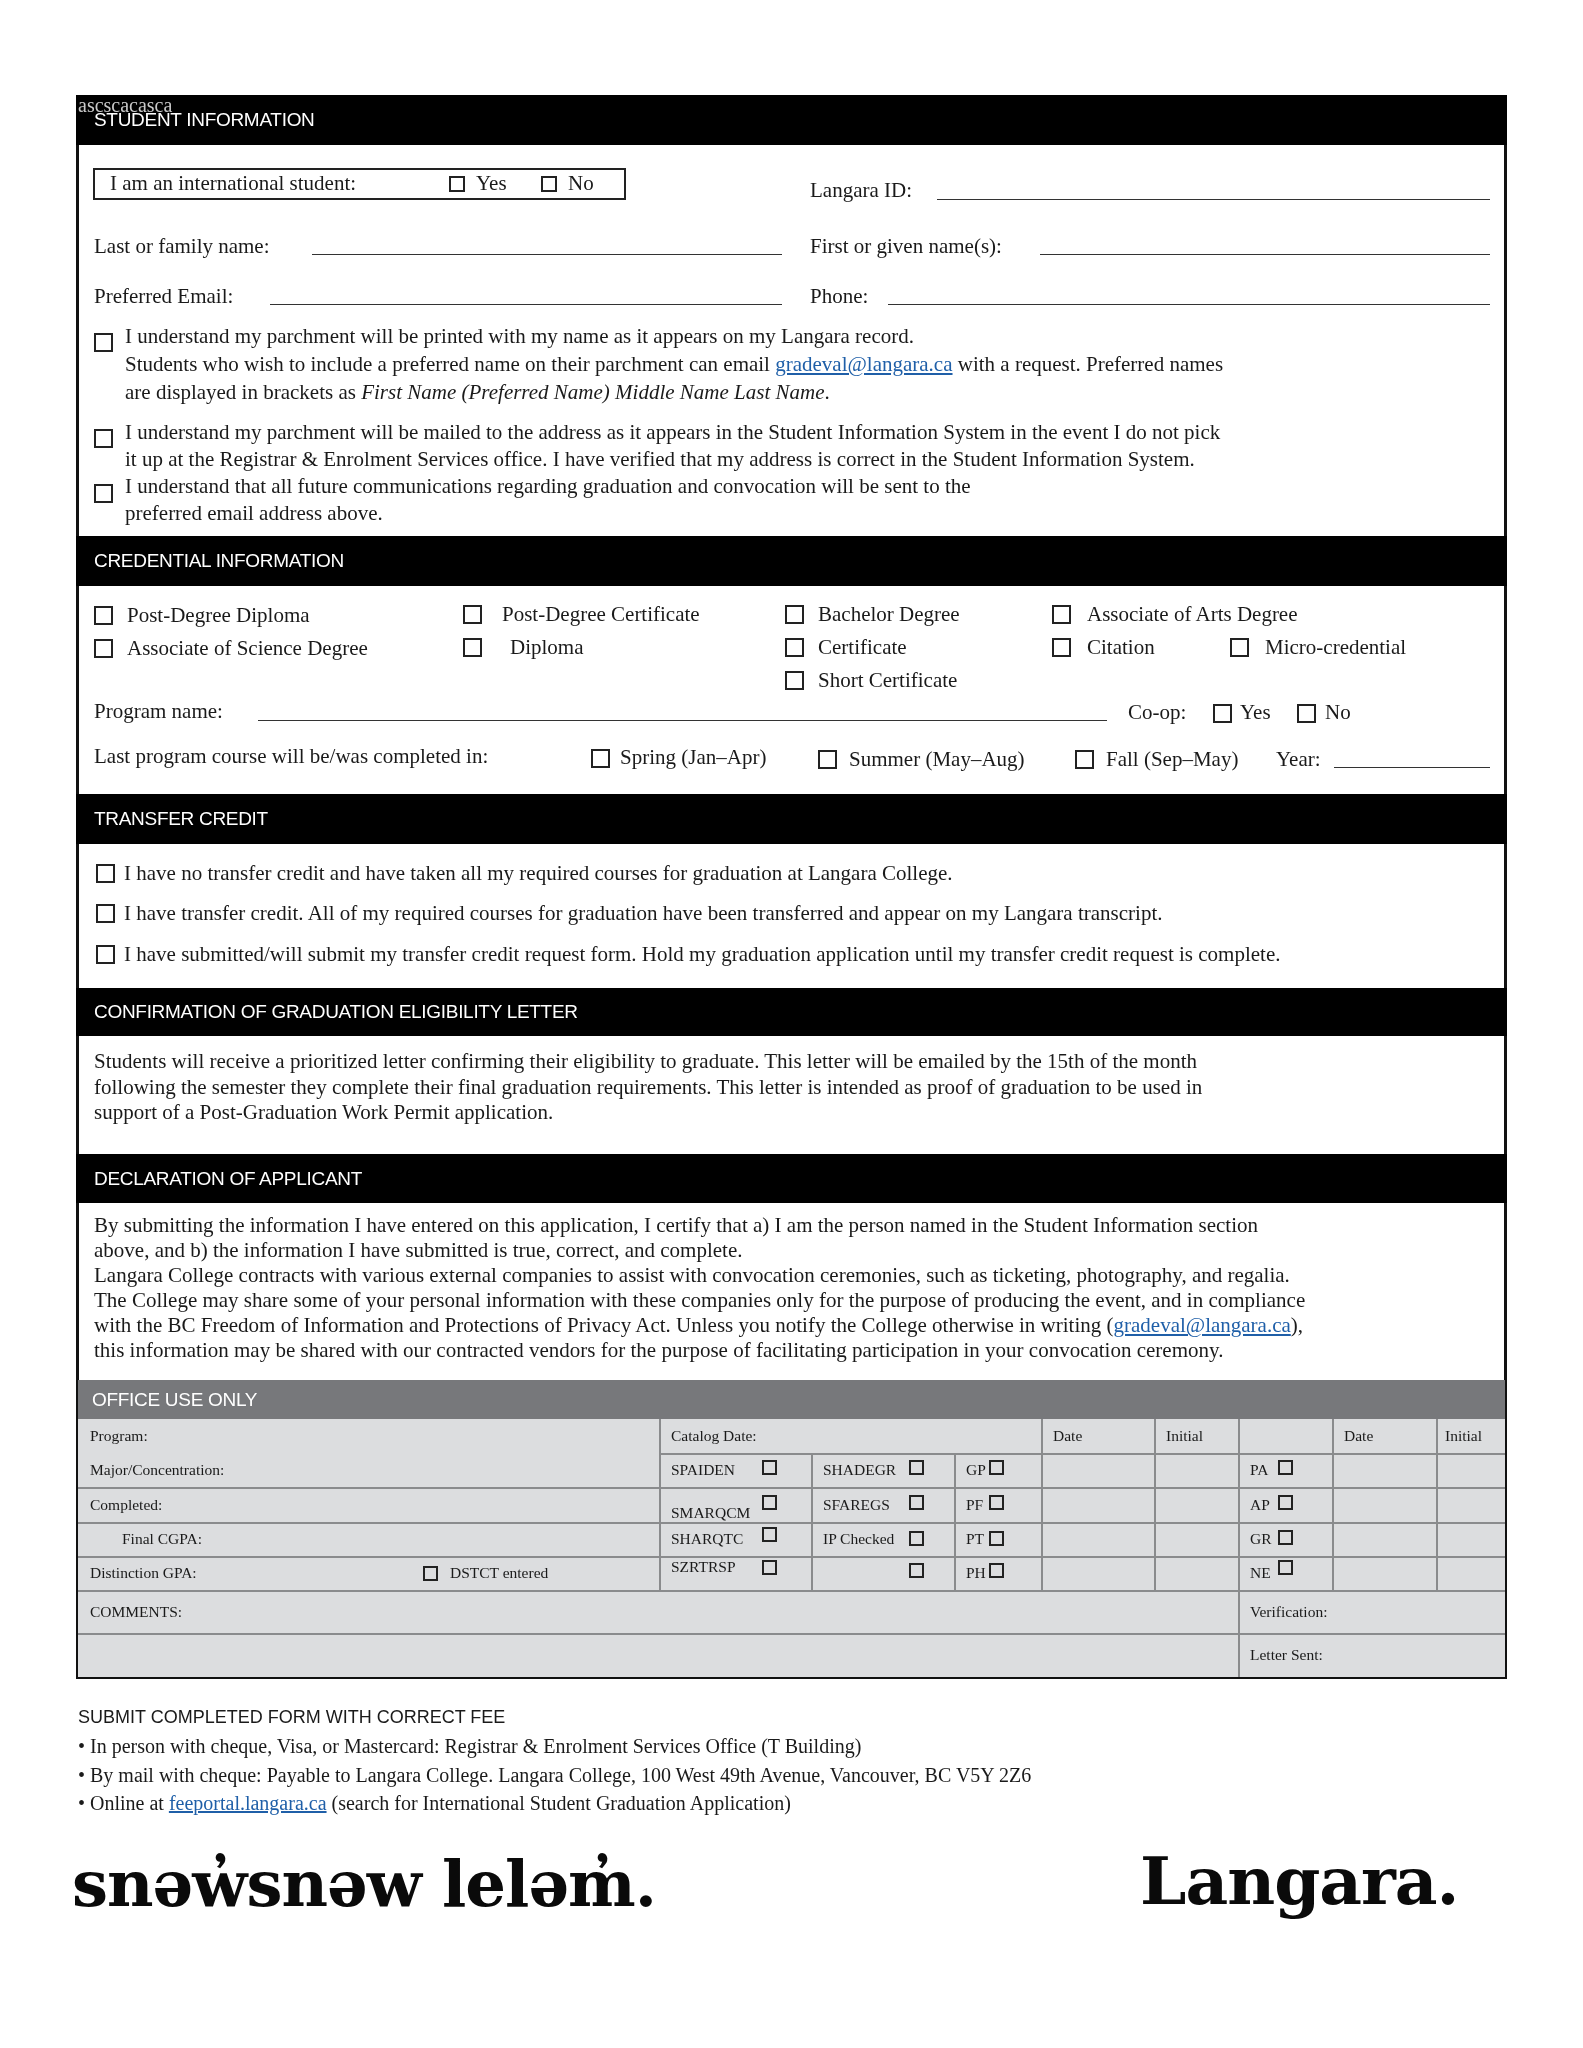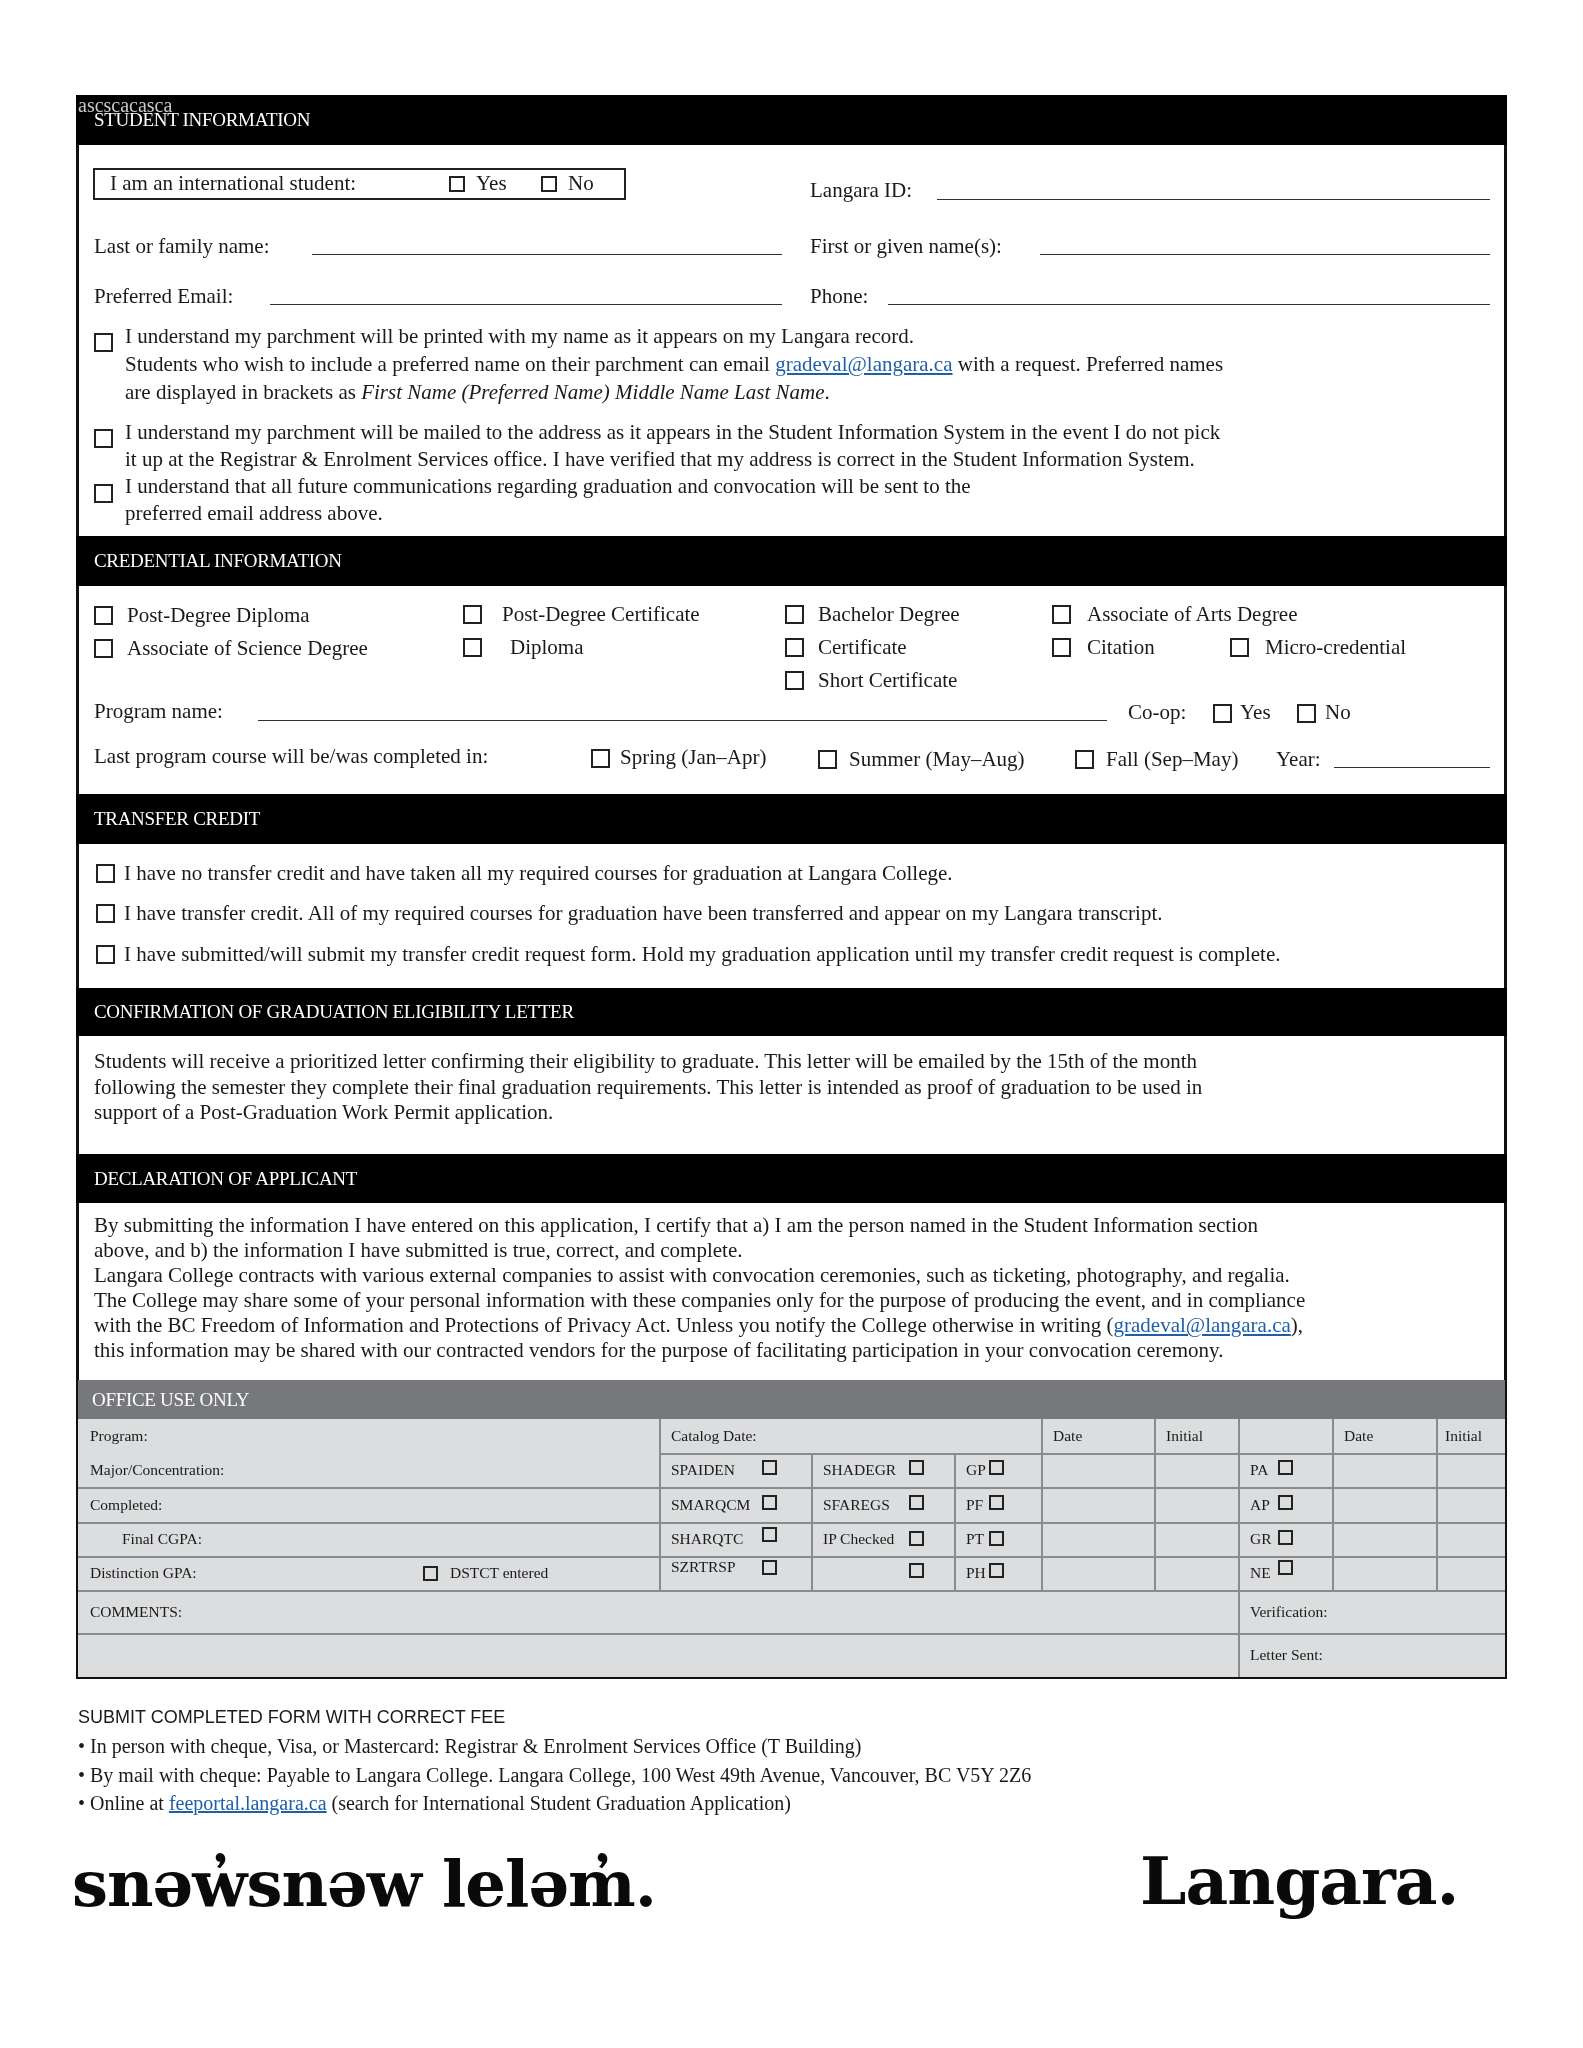--- a/index.html
+++ b/index.html
@@ -1,19 +1,19 @@
 <!DOCTYPE html>
 <html><head>
 <meta charset="utf-8">
 <style>
   html, body { margin:0; padding:0; background:#ffffff; }
   body { width:1583px; height:2048px; position:relative; overflow:hidden; font-family:"Liberation Serif", serif; color:#1a1a1a; }
   .abs { position:absolute; white-space:nowrap; }
   .frame { position:absolute; left:76px; top:95px; width:1431px; height:1584px; border:3px solid #111; box-sizing:border-box; background:#fff; }
-  .hdr { position:absolute; left:76px; width:1431px; background:#000; color:#fff; font-family:Liberation Serif, serif; font-size:19px; letter-spacing:-0.3px; box-sizing:border-box; padding-left:18px; display:flex; align-items:center; }
+  .hdr { position:absolute; left:76px; width:1431px; background:#000; color:#fff; font-family:Liberation Sans, sans-serif; font-size:19px; letter-spacing:-0.3px; box-sizing:border-box; padding-left:18px; display:flex; align-items:center; }
   .hdr.gray { background:#77787b; }
   .t { font-size:21px; line-height:26px; }
   .line { position:absolute; height:0; border-top:1.5px solid #333; }
   .cb { position:absolute; width:16px; height:16px; border:2.5px solid #222; box-sizing:border-box; background:#fff; cursor:pointer; }
   .cb.sm { width:15px; height:15px; border:2px solid #222; background:transparent; }
   .intl-box { position:absolute; left:93px; top:168px; width:533px; height:32px; border:2.5px solid #222; box-sizing:border-box; }
   .link { color:#1f5fa8; text-decoration:underline; cursor:pointer; }
   .para { position:absolute; left:94px; width:1400px; font-size:21px; line-height:25.5px; white-space:normal; }
   .para p { margin:0; }
   
@@ -204,21 +204,21 @@
       <span>Date</span>
     </div>
   <div class="cell" style="left:1358px;top:0;width:69px;height:34px;padding-left:9px;">
       <span>Initial</span>
     </div>
 
   <div class="cell" style="left:581px;top:34px;width:152px;height:34px;">
       <span>SPAIDEN</span>
     </div>
   <span class="cb sm" style="left:684px;top:41px;"></span>
-  <div class="cell" style="left:581px;top:68px;width:152px;height:35px;">
+  <div class="cell" style="left:581px;top:68px;width:152px;height:35px;align-items:flex-end;">
       <span>SMARQCM</span>
     </div>
   <span class="cb sm" style="left:684px;top:76px;"></span>
   <div class="cell" style="left:581px;top:103px;width:152px;height:34px;">
       <span>SHARQTC</span>
     </div>
   <span class="cb sm" style="left:684px;top:108px;"></span>
   <div class="cell" style="left:581px;top:137px;width:152px;height:22px;">
       <span>SZRTRSP</span>
     </div>

